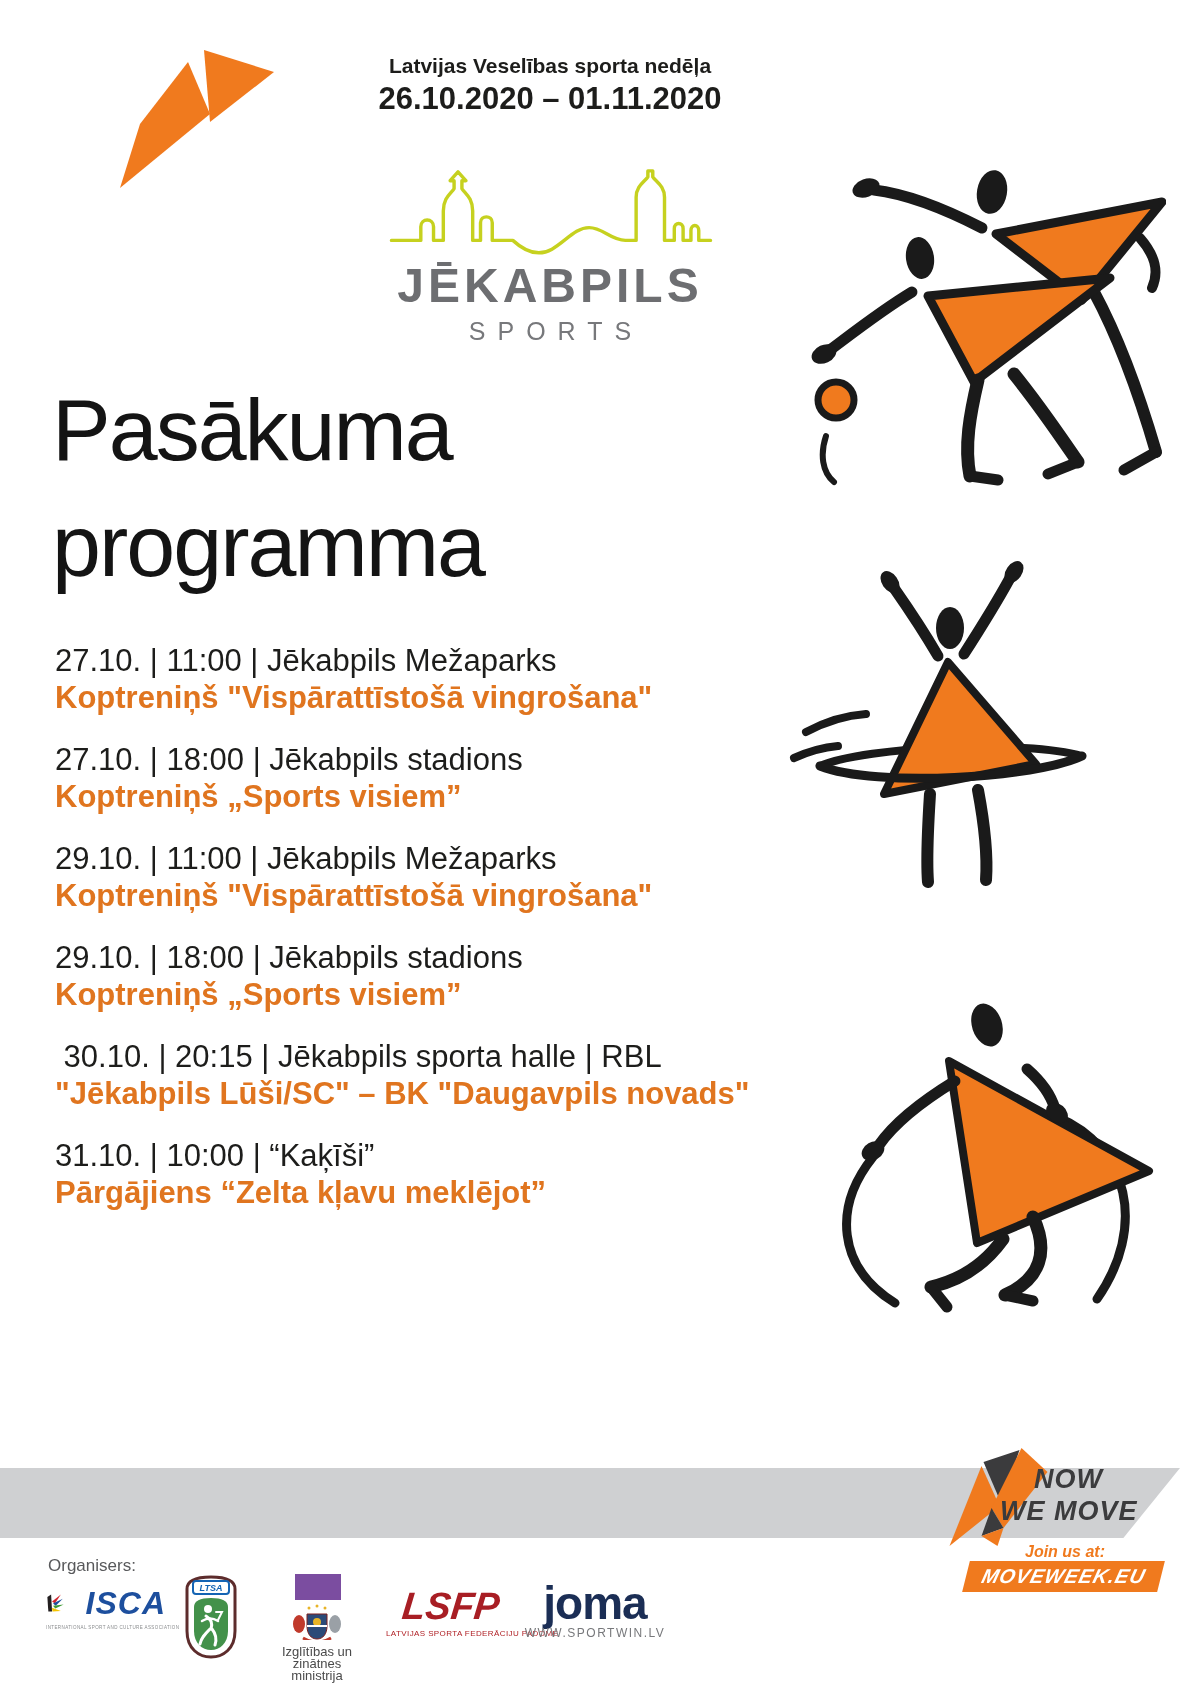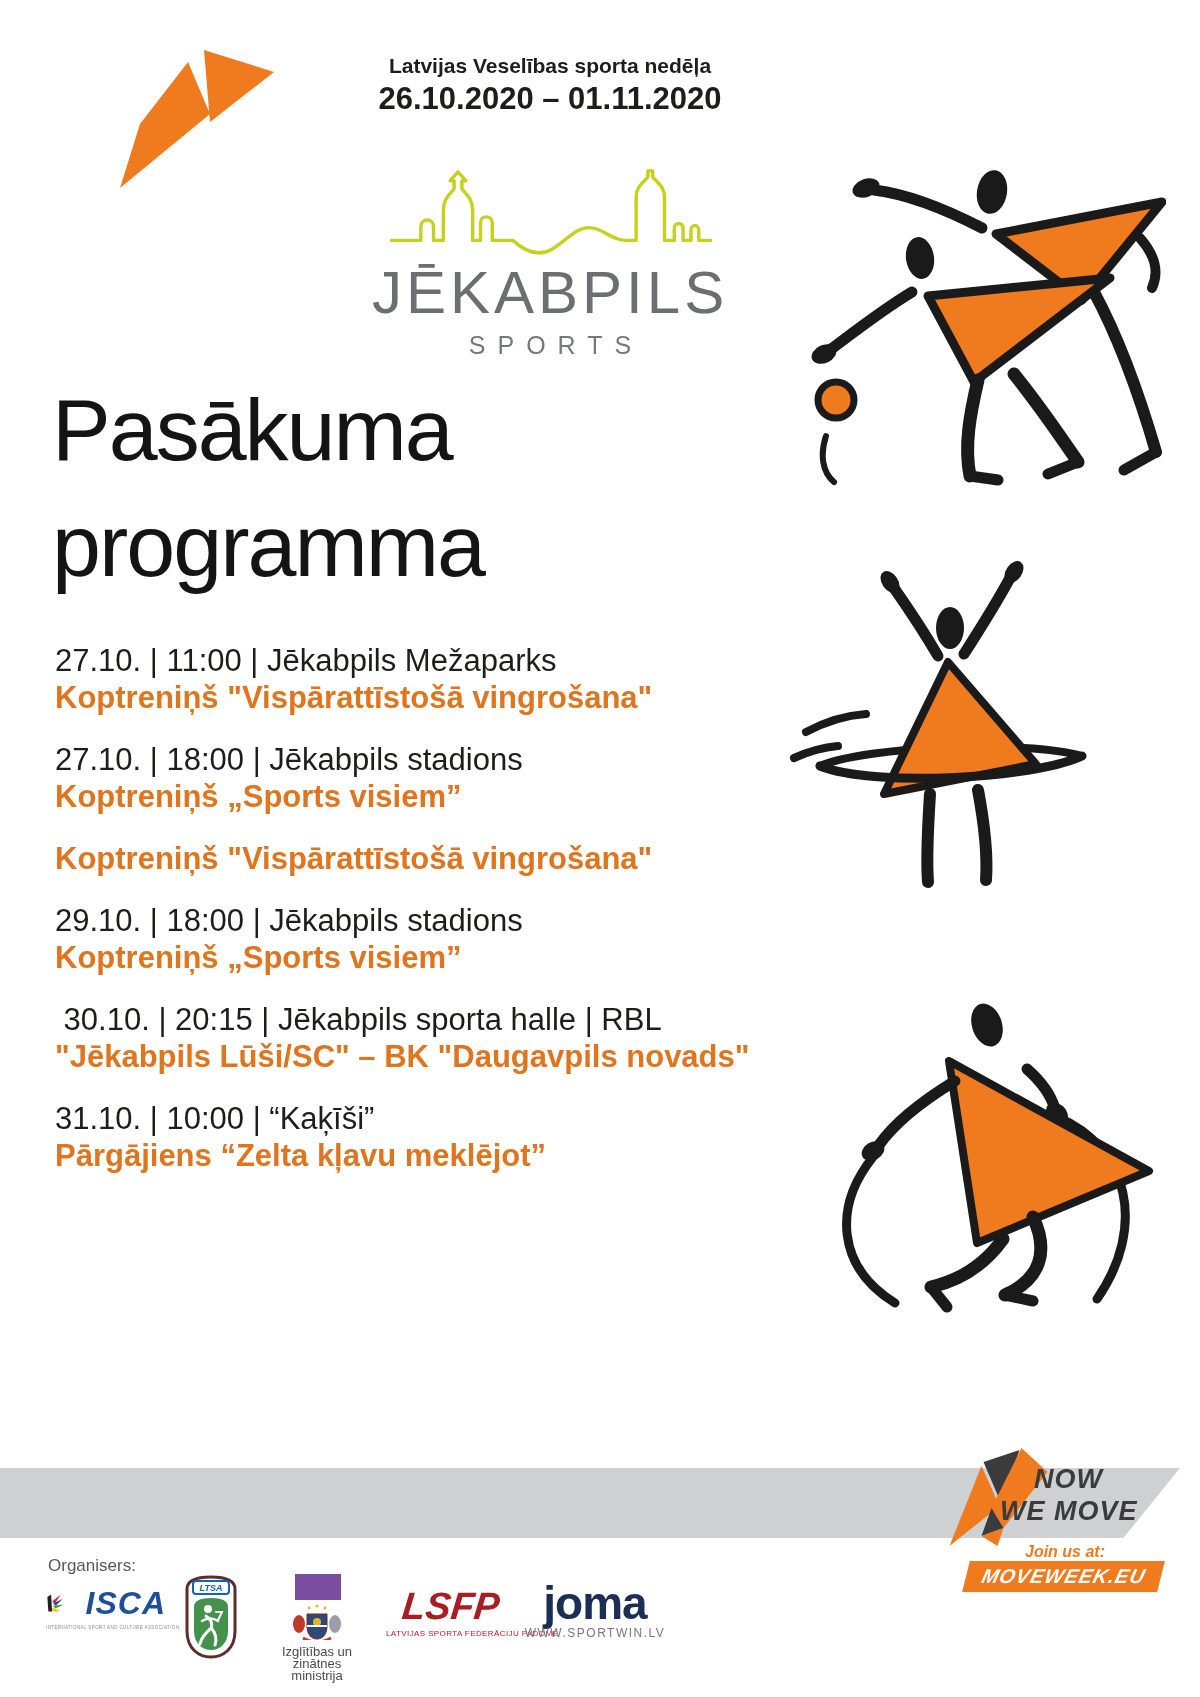--- a/index.html
+++ b/index.html
@@ -9,21 +9,21 @@
   }
   .abs{position:absolute;}
 
   
   .header-text{left:250px;top:54px;width:600px;text-align:center;}
   .header-title{font-size:21px;font-weight:800;letter-spacing:0;}
   .header-dates{font-size:31px;font-weight:800;margin-top:3px;}
 
   
   .brand{left:372px;top:166px;width:356px;text-align:center;}
-  .brand-name{font-size:60px;font-weight:normal;color:#6d6e71;letter-spacing:4px;margin-top:-4px;}
+  .brand-name{font-size:48px;font-weight:bold;color:#6d6e71;letter-spacing:4px;margin-top:-4px;}
   .brand-sub{font-size:25px;color:#77787b;letter-spacing:12px;margin-top:4px;text-indent:12px;}
 
   
   .page-title{left:52px;top:372px;font-size:88px;font-weight:normal;letter-spacing:-2px;line-height:116px;color:#141414;}
 
   
   .program{left:55px;top:642px;width:740px;}
   .entry{margin-bottom:25px;font-size:31px;line-height:37px;}
   .entry .meta{color:#1d1d1b;white-space:pre;}
   .entry .event{color:#e0751f;font-weight:bold;}
@@ -137,20 +137,21 @@
   <div class="abs program">
     <div class="entry">
       <div class="meta">27.10. | 11:00 | Jēkabpils Mežaparks</div>
       <div class="event">Koptreniņš "Vispārattīstošā vingrošana"</div>
     </div>
     <div class="entry">
       <div class="meta">27.10. | 18:00 | Jēkabpils stadions</div>
       <div class="event">Koptreniņš „Sports visiem”</div>
     </div>
     <div class="entry">
+      <div class="meta">29.10. | 11:00 | Jēkabpils Mežaparks</div>
       <div class="event">Koptreniņš "Vispārattīstošā vingrošana"</div>
     </div>
     <div class="entry">
       <div class="meta">29.10. | 18:00 | Jēkabpils stadions</div>
       <div class="event">Koptreniņš „Sports visiem”</div>
     </div>
     <div class="entry">
       <div class="meta"> 30.10. | 20:15 | Jēkabpils sporta halle | RBL</div>
       <div class="event">"Jēkabpils Lūši/SC" – BK "Daugavpils novads"</div>
     </div>

